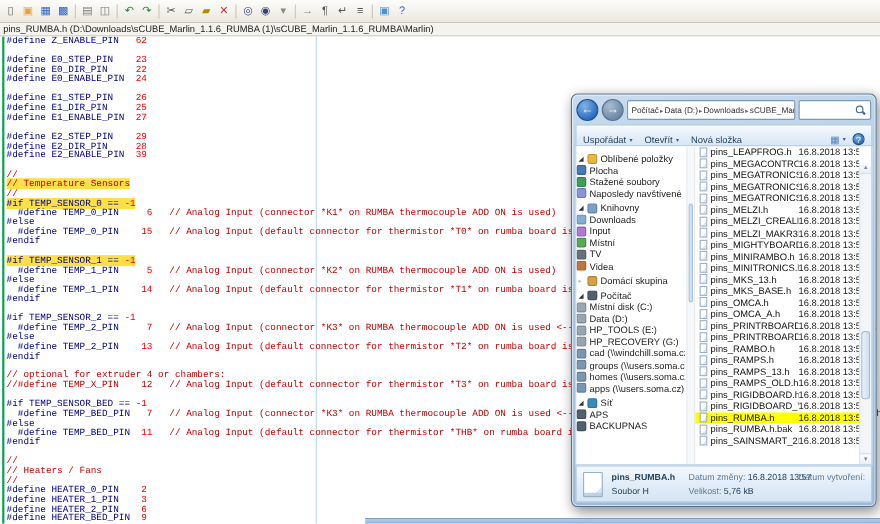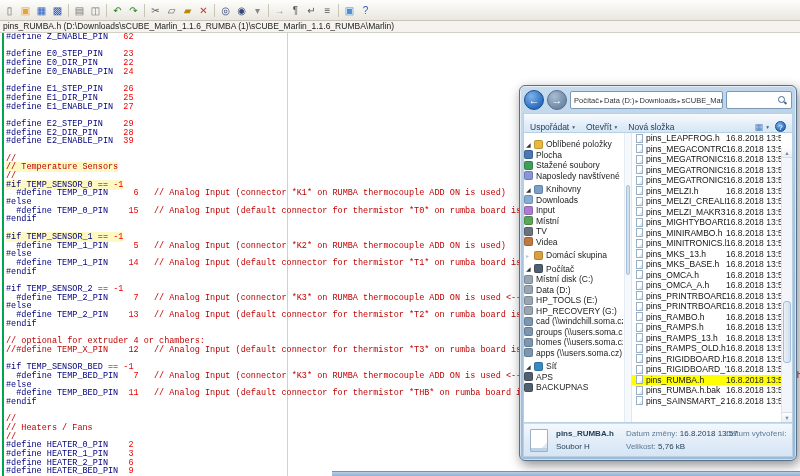--- a/index.html
+++ b/index.html
@@ -21,21 +21,21 @@
   .lmargin { position:absolute; left:2px; top:33px; bottom:0; width:2px; background:#00a550; z-index:0; }
   .rmargin { position:absolute; left:287px; top:33px; bottom:0; width:1px; background:#b9d6ef; z-index:0; }
 
   .code-area { position:absolute; top:33px; left:0; right:0; bottom:0; z-index:1;
     padding-left:6px; font-family:"DejaVu Sans Mono", monospace; font-size:8.5px;
     line-height:8.7px; white-space:pre; overflow:hidden; }
   .cl { height:8.7px;font-family:Liberation Mono, monospace; }
   .t-d { color:#000080; }
   .t-n { color:#f00000; }
   .t-c { color:#c00000; }
-  .hl  { background:#fef9c3; }
+  .hl  { background:#fde047; }
 
   .taskbar { position:absolute; left:332px; right:0; bottom:0; height:5px; z-index:40;
     background:linear-gradient(#b7cfe8,#8fb2d6); border-top:1px solid #6f94ba; }
 
   
   .win { position:absolute; left:519px; top:85px; width:278px; height:376px; z-index:20;
     background:linear-gradient(170deg,#c9dcEF,#a8c4de 45%,#9cb9d5);
     border:1px solid #55718e; border-radius:6px; padding:3px;
     box-shadow:2px 4px 12px rgba(0,0,0,.45), inset 0 0 0 1px rgba(255,255,255,.55);
     display:flex; flex-direction:column; }

